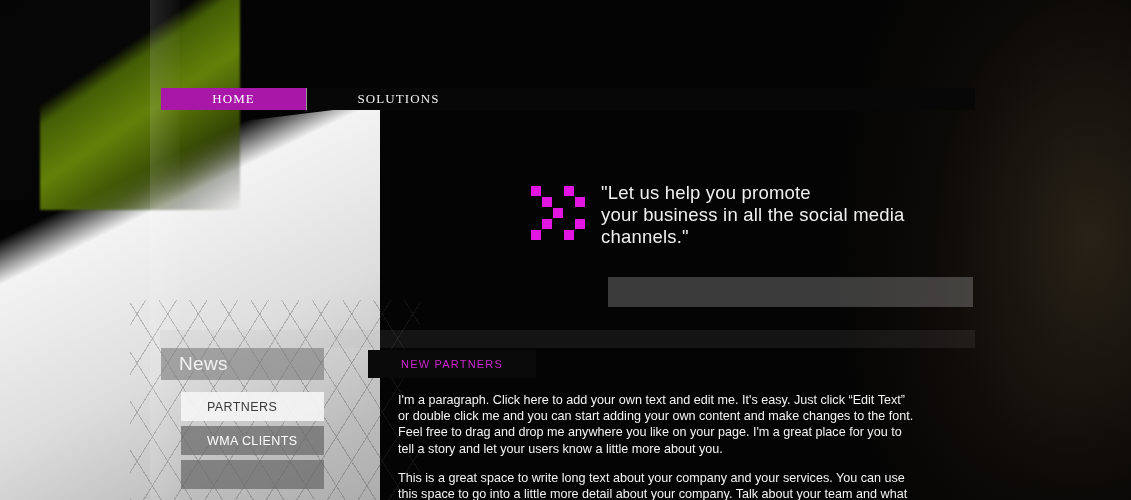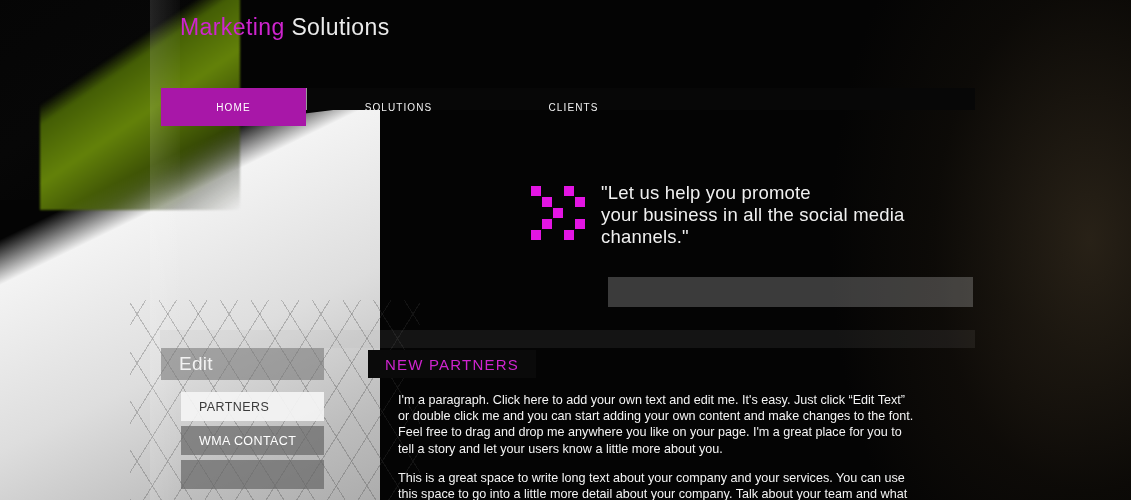--- a/index.html
+++ b/index.html
@@ -154,25 +154,26 @@
     background: #070707;
     display: flex;
     align-items: stretch;
   }
   .nav-item {
     flex: 0 0 auto;
     display: flex;
     align-items: center;
     justify-content: center;
     color: #f2f2f2;
-    font-size: 10px;
+    font-size: 13px;
     letter-spacing: 1.1px;
-    height: 38px;
+    height: 22px;
     background: transparent;
     user-select: none;
+    font-family: Liberation Serif, serif;
   }
   .nav-item.active {
     background: #a817a8;
     color: #ffffff;
   }
   .nav-sep {
     width: 1px;
     background: #9a9a9a;
     margin: 0;
     flex: 0 0 1px;
@@ -234,40 +235,40 @@
     height: 29px;
     margin-bottom: 5px;
     margin-left: 20px;
     width: 143px;
     background: rgba(104,104,104,0.72);
     color: #ffffff;
     font-size: 12.5px;
     letter-spacing: 0.4px;
     display: flex;
     align-items: center;
-    padding-left: 18px;
+    padding-left: 26px;
   }
   .sidebar-item.active {
     background: rgba(244,244,244,0.92);
     color: #3b3b3b;
   }
 
   
   .content {
     position: absolute;
     left: 368px;
     top: 350px;
     width: 607px;
   }
   .content-banner {
     width: 168px;
     height: 28px;
     background: #0a0a0a;
     color: #cf24cf;
-    font-size: 15px;
+    font-size: 11px;
     letter-spacing: 1.2px;
     display: flex;
     align-items: center;
     justify-content: center;
   }
   .content-body {
     margin-top: 14px;
     padding-left: 30px;
     color: #f4f4f4;
     font-size: 12.6px;
@@ -282,55 +283,49 @@
 
   <div class="bg"></div>
   <div class="bg-keyboard"></div>
   <div class="bg-darkwedge"></div>
   <div class="bg-green"></div>
   <div class="bg-mesh"></div>
   <div class="bg-column"></div>
   <div class="bg-panel"></div>
   <div class="bg-panel2"></div>
 
-  <div class="header">
-    <div class="logo">
-      <span class="logo-mark">Marketing</span><span class="logo-text"> Solutions</span>
-    </div>
-  </div>
 
   <nav class="nav" id="nav">
       <div class="nav-item active" style="width: 145px;">HOME</div>
       <div class="nav-sep"></div>
       <div class="nav-item" style="width: 183px;">SOLUTIONS</div>
-      <div class="nav-item" style="width: 167px;">CLIENTS</div>
     </nav>
 
   <div class="hero">
     <div class="hero-logo" id="pixlogo">
         <i style="left: 0px; top: 0px;"></i>
         <i style="left: 33px; top: 0px;"></i>
         <i style="left: 11px; top: 11px;"></i>
         <i style="left: 44px; top: 11px;"></i>
         <i style="left: 22px; top: 22px;"></i>
         <i style="left: 11px; top: 33px;"></i>
         <i style="left: 44px; top: 33px;"></i>
         <i style="left: 0px; top: 44px;"></i>
         <i style="left: 33px; top: 44px;"></i>
       </div>
     <div class="hero-quote">"Let us help you promote
 your business in all the social media
 channels."</div>
   </div>
 
   <aside class="sidebar">
-    <div class="sidebar-title">Edit</div>
+    <div class="sidebar-title">News</div>
     <div class="sidebar-list" id="sidelist">
         <div class="sidebar-item active">PARTNERS</div>
-        <div class="sidebar-item">WMA CONTACT</div>
+        <div class="sidebar-item">WMA CLIENTS</div>
         <div class="sidebar-item"></div>
       </div>
   </aside>
 
   <main class="content">
     <div class="content-banner">NEW PARTNERS</div>
     <div class="content-body" id="body">
         <p>I'm a paragraph. Click here to add your own text and edit me. It's easy. Just click “Edit Text” or double click me and you can start adding your own content and make changes to the font. Feel free to drag and drop me anywhere you like on your page. I'm a great place for you to tell a story and let your users know a little more about you.</p>
         <p>This is a great space to write long text about your company and your services. You can use this space to go into a little more detail about your company. Talk about your team and what services you</p>
       </div>

